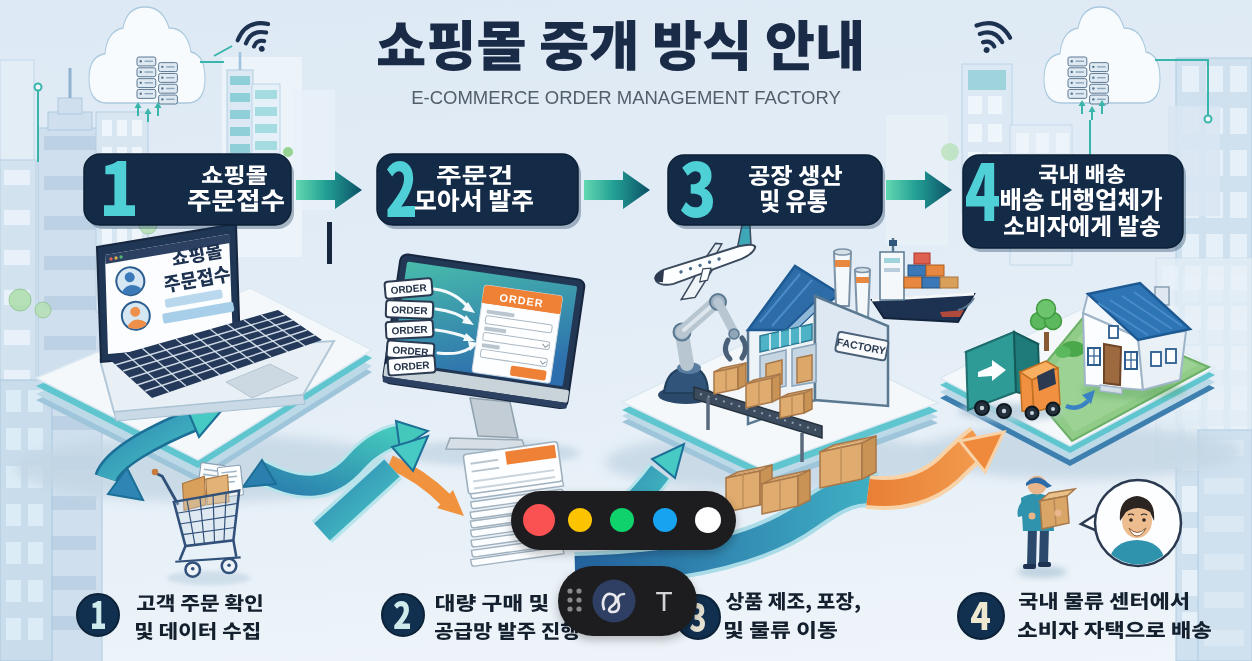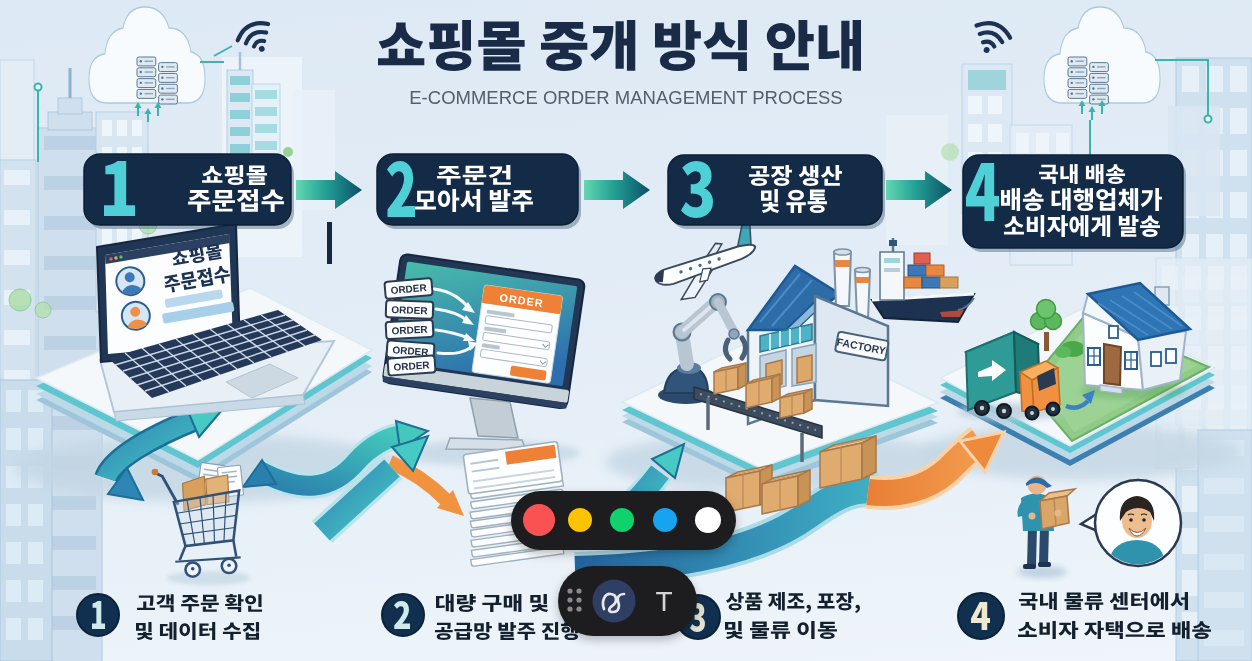--- a/index.html
+++ b/index.html
@@ -749,21 +749,21 @@
       <path transform="matrix(0.03048 0 0 0.03694 392.99 629.00)" d="M42 0V-102Q135 -187 205 -260Q275 -333 314 -396Q353 -460 353 -514Q353 -548 342 -572Q330 -595 308 -607Q286 -619 256 -619Q218 -619 188 -598Q157 -576 130 -547L33 -643Q88 -702 144 -730Q201 -758 280 -758Q352 -758 407 -729Q462 -700 493 -648Q524 -595 524 -524Q524 -460 492 -394Q459 -327 408 -262Q357 -198 300 -140Q328 -144 362 -147Q397 -150 422 -150H558V0Z" fill="#cfeaea"></path>
       <path transform="matrix(0.02830 0 0 0.03756 689.32 631.47)" d="M279 14Q220 14 172 1Q125 -12 88 -36Q51 -59 24 -90L106 -202Q140 -171 179 -150Q218 -130 261 -130Q296 -130 322 -140Q347 -149 361 -168Q375 -187 375 -215Q375 -247 360 -270Q345 -293 304 -305Q263 -317 185 -317V-443Q249 -443 285 -455Q321 -467 336 -489Q352 -511 352 -540Q352 -578 330 -598Q308 -619 267 -619Q230 -619 199 -603Q168 -587 134 -557L44 -666Q96 -710 152 -734Q209 -758 275 -758Q352 -758 410 -734Q467 -711 498 -666Q530 -620 530 -553Q530 -498 500 -456Q470 -413 411 -389V-384Q452 -372 484 -348Q517 -323 536 -287Q554 -251 554 -203Q554 -134 516 -86Q478 -37 416 -12Q353 14 279 14Z" fill="#e6e2d2"></path>
       <path transform="matrix(0.03387 0 0 0.03758 970.25 630.00)" d="M335 0V-430Q335 -465 338 -512Q340 -560 341 -596H337Q323 -564 308 -532Q293 -500 277 -468L192 -321H583V-186H22V-309L281 -745H501V0Z" fill="#efe8d0"></path>
       <g transform="rotate(-10 197 255)">
         <path transform="matrix(0.01864 0 0 0.01716 171.28 261.41)" d="M239 -312H385V-69H239ZM535 -312H681V-69H535ZM39 -132H882V-12H39ZM377 -793H505V-728Q505 -670 489 -615Q473 -560 442 -512Q411 -464 364 -425Q316 -386 254 -359Q191 -331 113 -318L54 -439Q121 -449 174 -471Q227 -493 265 -522Q303 -551 328 -585Q353 -620 365 -656Q377 -693 377 -728ZM406 -793H534V-728Q534 -692 546 -655Q557 -618 582 -584Q607 -550 645 -521Q683 -492 736 -470Q789 -449 858 -439L798 -318Q720 -331 657 -359Q594 -386 547 -425Q500 -464 468 -512Q437 -560 421 -614Q406 -669 406 -728ZM998 -774H1500V-656H998ZM989 -311 974 -430Q1052 -430 1147 -432Q1242 -434 1342 -440Q1442 -446 1532 -457L1543 -351Q1450 -334 1351 -325Q1252 -316 1159 -314Q1066 -311 989 -311ZM1066 -679H1207V-374H1066ZM1290 -679H1432V-374H1290ZM1588 -840H1736V-281H1588ZM1420 -264Q1569 -264 1655 -218Q1742 -171 1742 -86Q1742 -2 1655 45Q1569 92 1420 92Q1272 92 1186 45Q1100 -2 1100 -86Q1100 -171 1186 -218Q1272 -264 1420 -264ZM1420 -153Q1362 -153 1323 -146Q1284 -139 1265 -125Q1246 -110 1246 -87Q1246 -63 1265 -48Q1284 -33 1323 -26Q1362 -19 1420 -19Q1479 -19 1518 -26Q1556 -33 1576 -48Q1595 -63 1595 -87Q1595 -110 1576 -125Q1556 -139 1518 -146Q1479 -153 1420 -153ZM1878 -467H2721V-352H1878ZM2224 -560H2371V-435H2224ZM1980 -814H2615V-519H1980ZM2470 -701H2125V-631H2470ZM1973 -313H2620V-66H2119V8H1974V-167H2475V-205H1973ZM1974 -23H2644V87H1974Z" fill="#1d3150"></path>
       </g>
       <g transform="rotate(-10 197 279)">
         <path transform="matrix(0.01832 0 0 0.01930 163.29 286.21)" d="M375 -734H503V-710Q503 -661 488 -616Q474 -571 444 -531Q414 -492 370 -461Q325 -430 265 -409Q205 -387 130 -377L77 -492Q142 -499 191 -516Q240 -532 275 -555Q310 -577 333 -602Q355 -628 365 -656Q375 -684 375 -710ZM418 -734H546V-710Q546 -684 556 -656Q566 -628 588 -602Q611 -577 646 -555Q681 -532 730 -516Q779 -499 844 -492L791 -377Q716 -387 656 -409Q596 -430 552 -461Q507 -492 477 -531Q447 -571 433 -616Q418 -661 418 -710ZM383 -246H530V93H383ZM39 -331H882V-214H39ZM112 -796H806V-680H112ZM958 -385H1801V-268H958ZM1318 -311H1466V-120H1318ZM1060 -803H1695V-451H1060ZM1550 -688H1204V-566H1550ZM1053 -40H1709V77H1053ZM1053 -195H1199V-2H1053ZM2384 -637H2553V-519H2384ZM2514 -840H2662V-330H2514ZM2037 -294H2183V-217H2516V-294H2662V82H2037ZM2183 -104V-35H2516V-104ZM2087 -769H2207V-715Q2207 -626 2180 -545Q2153 -464 2095 -403Q2037 -342 1944 -312L1871 -429Q1930 -448 1971 -479Q2013 -509 2039 -548Q2064 -586 2076 -629Q2087 -672 2087 -715ZM2119 -769H2237V-715Q2237 -662 2257 -609Q2277 -556 2323 -513Q2369 -469 2443 -444L2372 -330Q2282 -359 2227 -417Q2171 -476 2145 -553Q2119 -631 2119 -715ZM1910 -802H2412V-685H1910ZM3142 -815H3271V-774Q3271 -720 3256 -669Q3240 -619 3209 -575Q3178 -531 3131 -495Q3085 -459 3023 -435Q2961 -410 2883 -399L2826 -517Q2894 -525 2946 -545Q2998 -564 3035 -590Q3072 -616 3096 -647Q3120 -678 3131 -711Q3142 -743 3142 -774ZM3170 -815H3299V-774Q3299 -743 3310 -711Q3322 -679 3346 -648Q3369 -617 3407 -590Q3444 -564 3495 -545Q3547 -525 3615 -517L3558 -399Q3481 -410 3419 -435Q3357 -459 3310 -495Q3264 -531 3233 -575Q3201 -619 3186 -670Q3170 -720 3170 -774ZM3143 -246H3290V92H3143ZM2799 -339H3642V-220H2799Z" fill="#1d3150"></path>
       </g>
     </svg>
-<div class="abs" style="left:0;right:0;top:87px;text-align:center;font-size:18.5px;color:#535e6a;letter-spacing:0;">E-COMMERCE ORDER MANAGEMENT PROCESS</div>
+<div class="abs" style="left:0;right:0;top:87px;text-align:center;font-size:18.5px;color:#535e6a;letter-spacing:0;">E-COMMERCE ORDER MANAGEMENT FACTORY</div>
 <div class="abs" style="left:511px;top:491px;width:225px;height:59px;background:#1d1d1f;border-radius:30px;box-shadow:0 4px 10px rgba(0,0,0,.25);"></div>
 <div class="abs" style="left:523px;top:504px;width:32px;height:32px;border-radius:50%;background:#fa5252;"></div>
 <div class="abs" style="left:568px;top:508px;width:24px;height:24px;border-radius:50%;background:#fcc400;"></div>
 <div class="abs" style="left:610px;top:508px;width:24px;height:24px;border-radius:50%;background:#0fd26d;"></div>
 <div class="abs" style="left:653px;top:508px;width:24px;height:24px;border-radius:50%;background:#17a3f0;"></div>
 <div class="abs" style="left:695px;top:507px;width:26px;height:26px;border-radius:50%;background:#ffffff;"></div>
 <div class="abs" style="left:558px;top:566px;width:139px;height:70px;background:#1d1d1f;border-radius:35px;box-shadow:0 4px 10px rgba(0,0,0,.25);"></div>
 <svg class="abs" style="left:558px;top:566px" width="139" height="70" viewBox="0 0 139 70">
   <g fill="#8a8a8e">
     <circle cx="12" cy="25" r="2.6"></circle>

